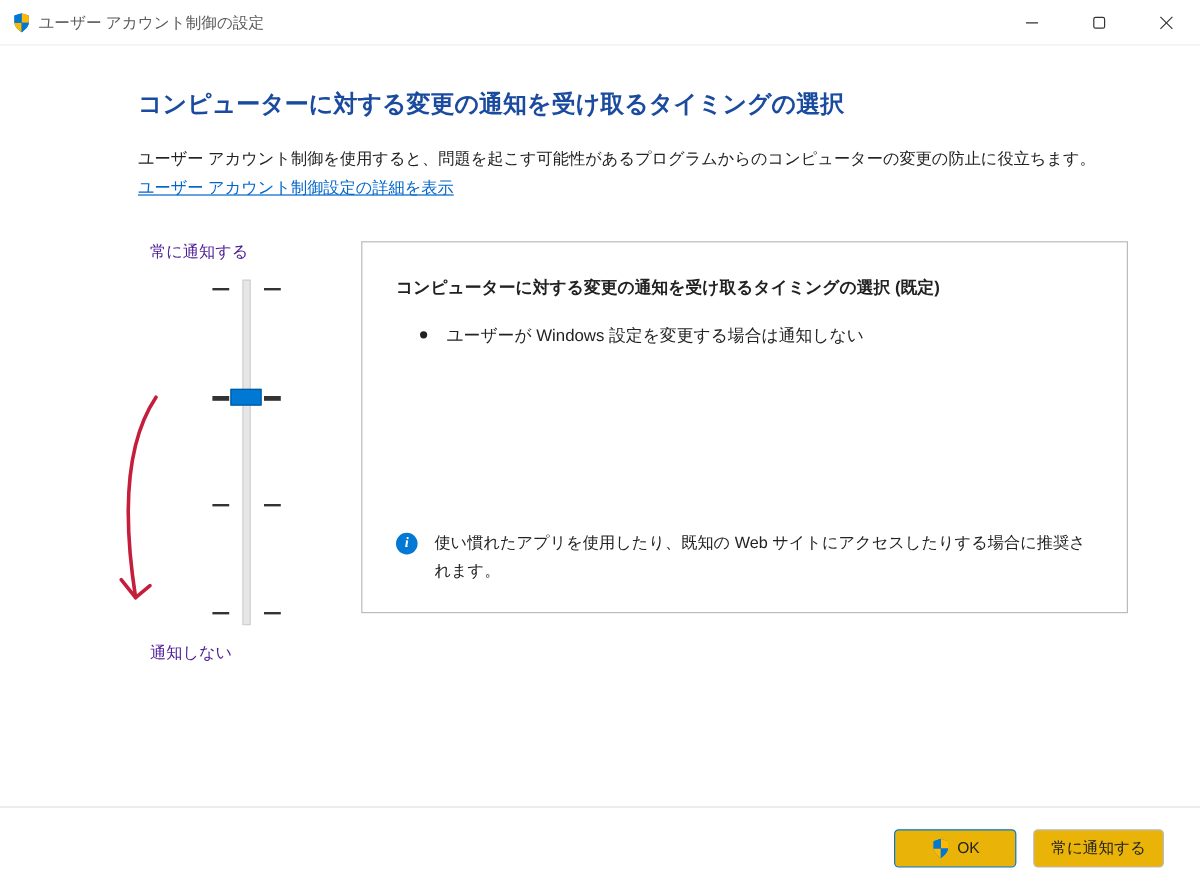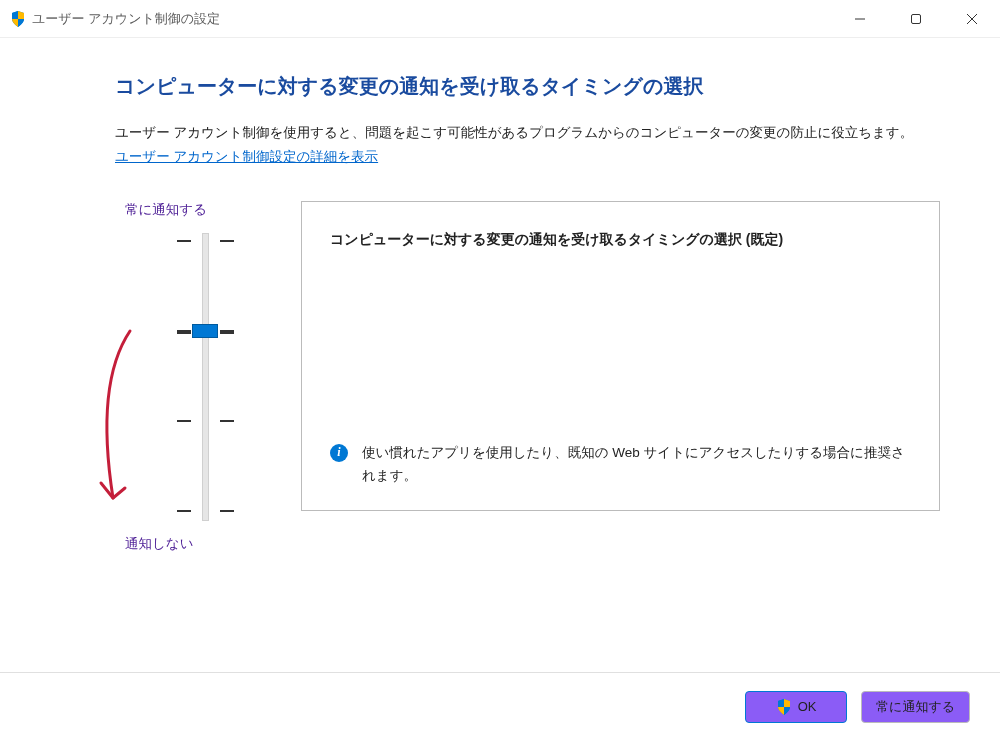--- a/index.html
+++ b/index.html
@@ -188,21 +188,21 @@
       align-items: center;
       justify-content: flex-end;
       padding-right: 30px;
       gap: 14px;
     }
     .btn {
       min-width: 102px;
       height: 32px;
       border: 1px solid #bbb;
       border-radius: 4px;
-      background: #8b5cf6;
+      background: #eab308;
       display: flex;
       align-items: center;
       justify-content: center;
       gap: 6px;
       font-size: 13px;
       color: #222;
       cursor: pointer;
       padding: 0 14px;
     }
     .btn.primary {
@@ -297,20 +297,23 @@
               <div class="tick right"></div>
             </div>
           <div class="slider-thumb"></div>
         </div>
       </div>
       <div class="slider-bottom-label">通知しない</div>
     </div>
 
     <div class="panel">
       <div class="panel-title">コンピューターに対する変更の通知を受け取るタイミングの選択 (既定)</div>
+      <ul class="panel-bullet">
+        <li>ユーザーが Windows 設定を変更する場合は通知しない</li>
+      </ul>
       <div class="panel-note">
         <div class="info-circle">i</div>
         <div class="note-text">使い慣れたアプリを使用したり、既知の Web サイトにアクセスしたりする場合に推奨されます。</div>
       </div>
     </div>
   </div>
 </div>
 
 <div class="footer">
   <button class="btn primary">

